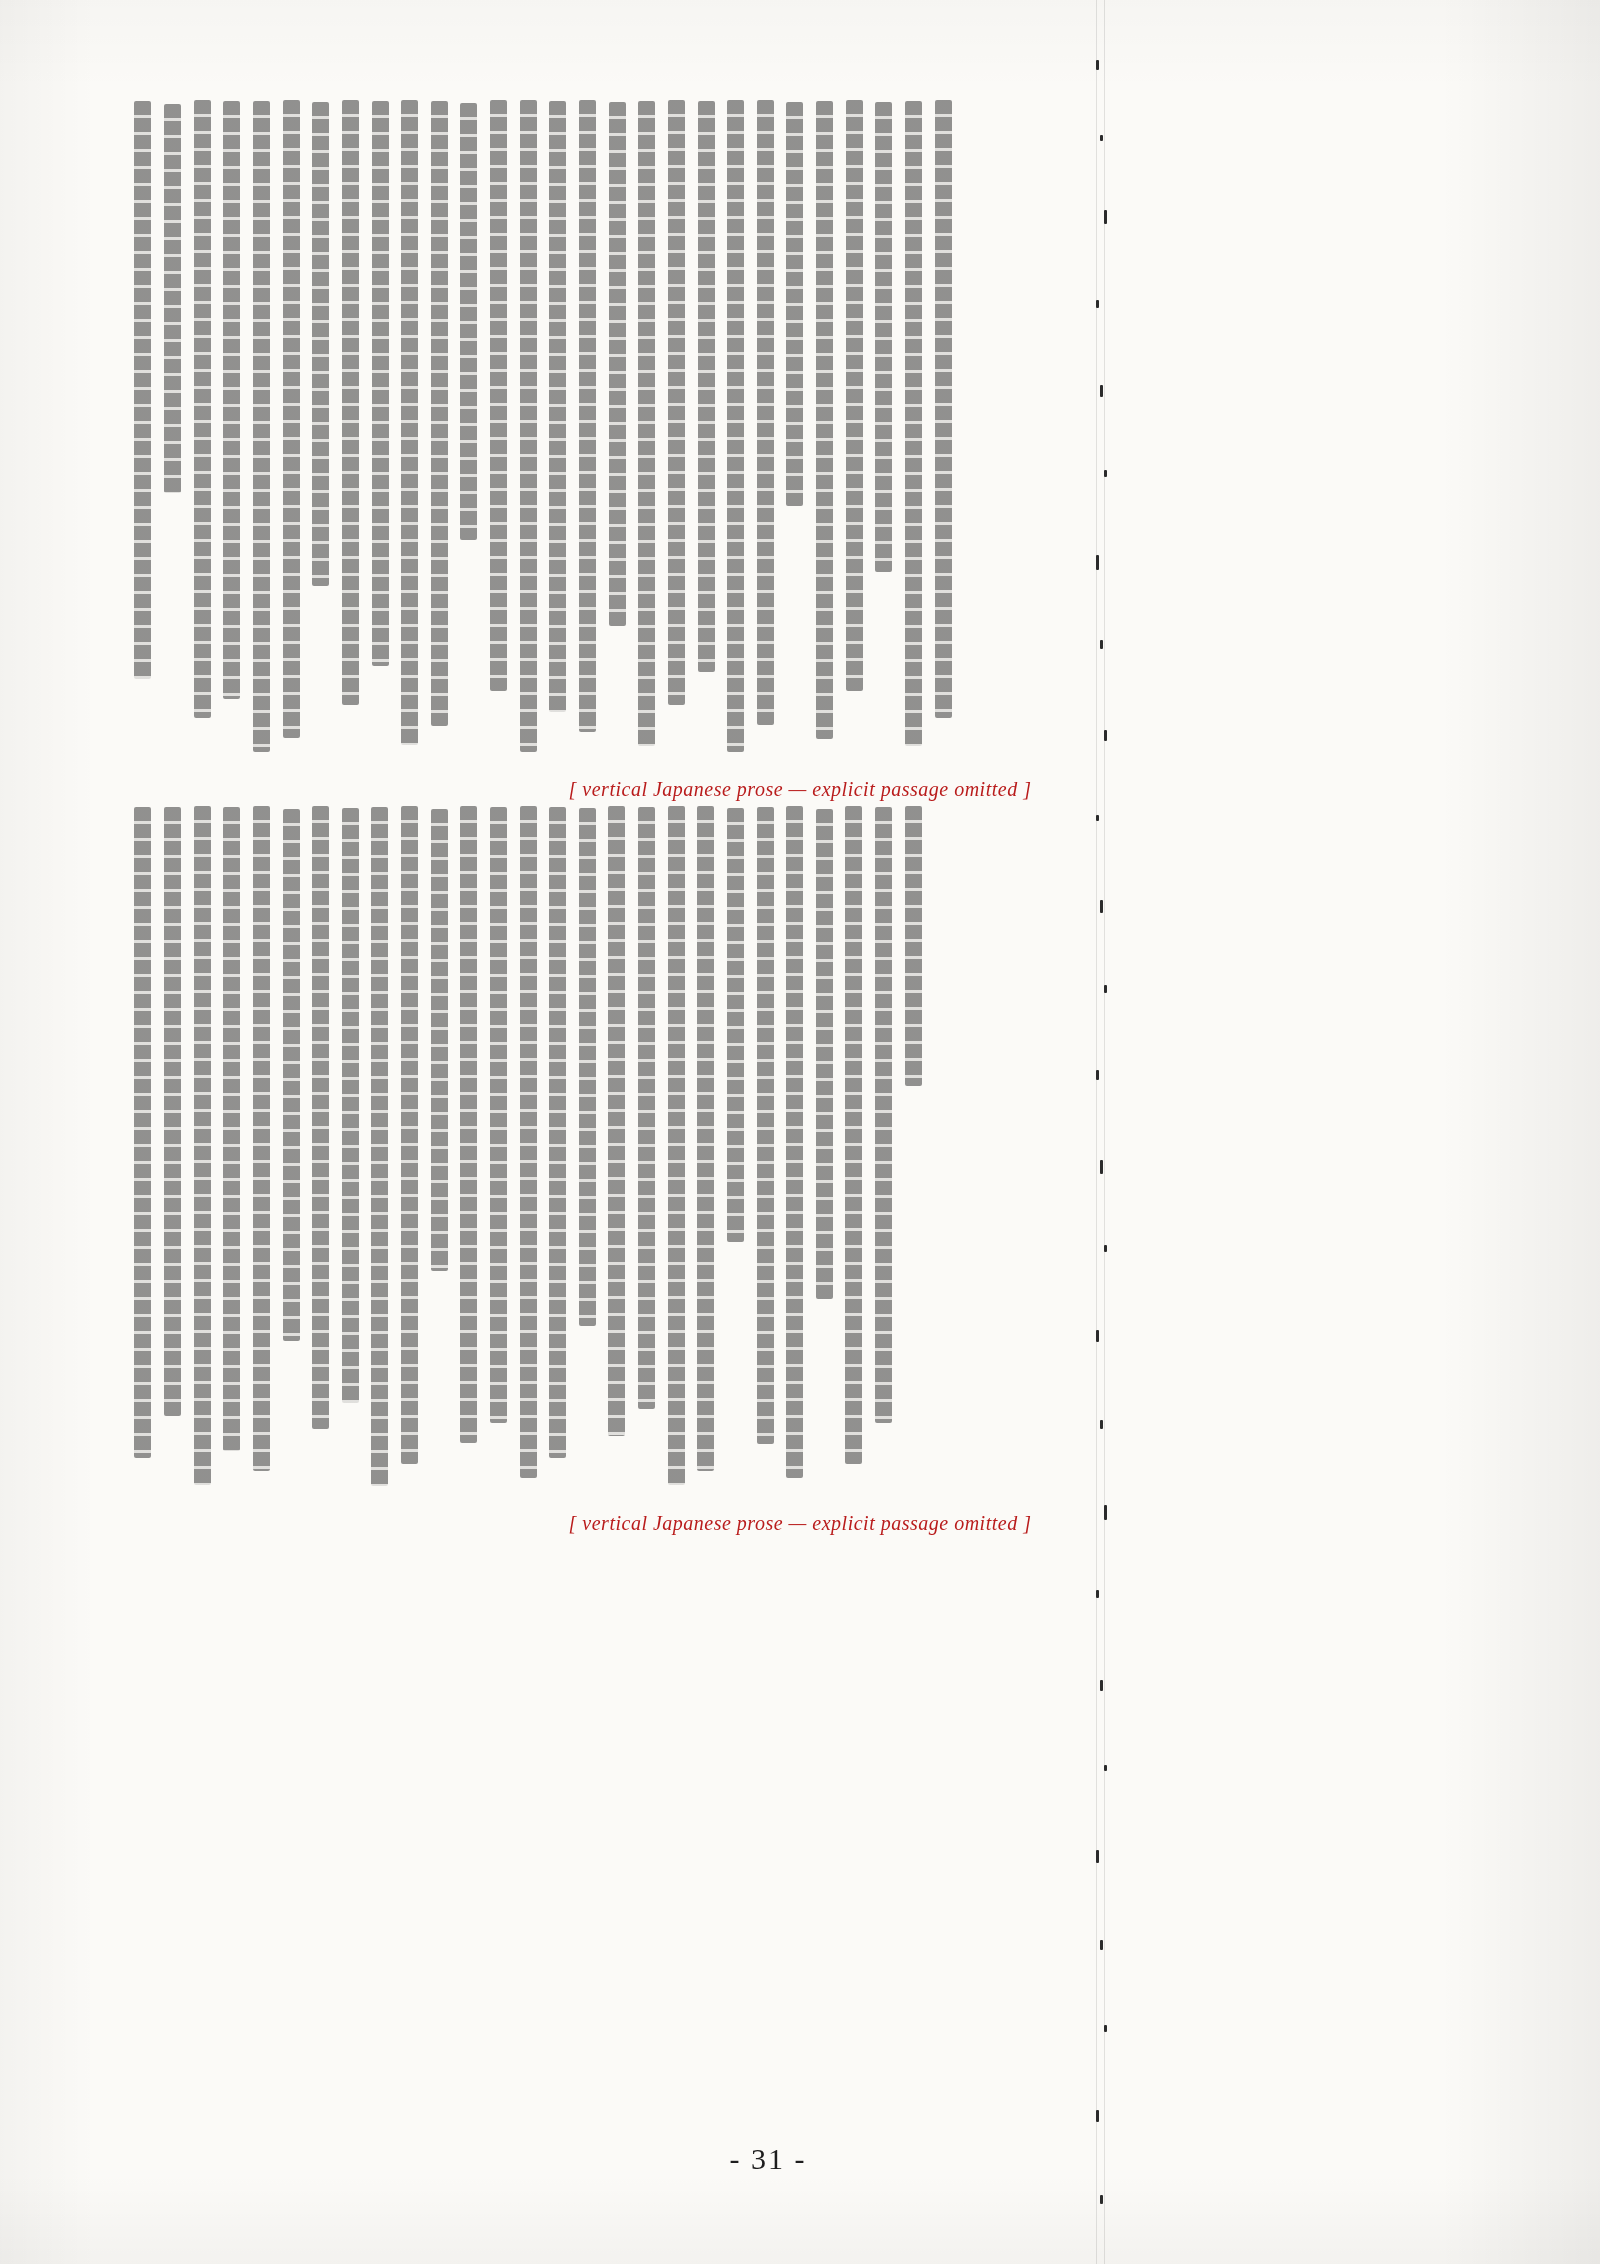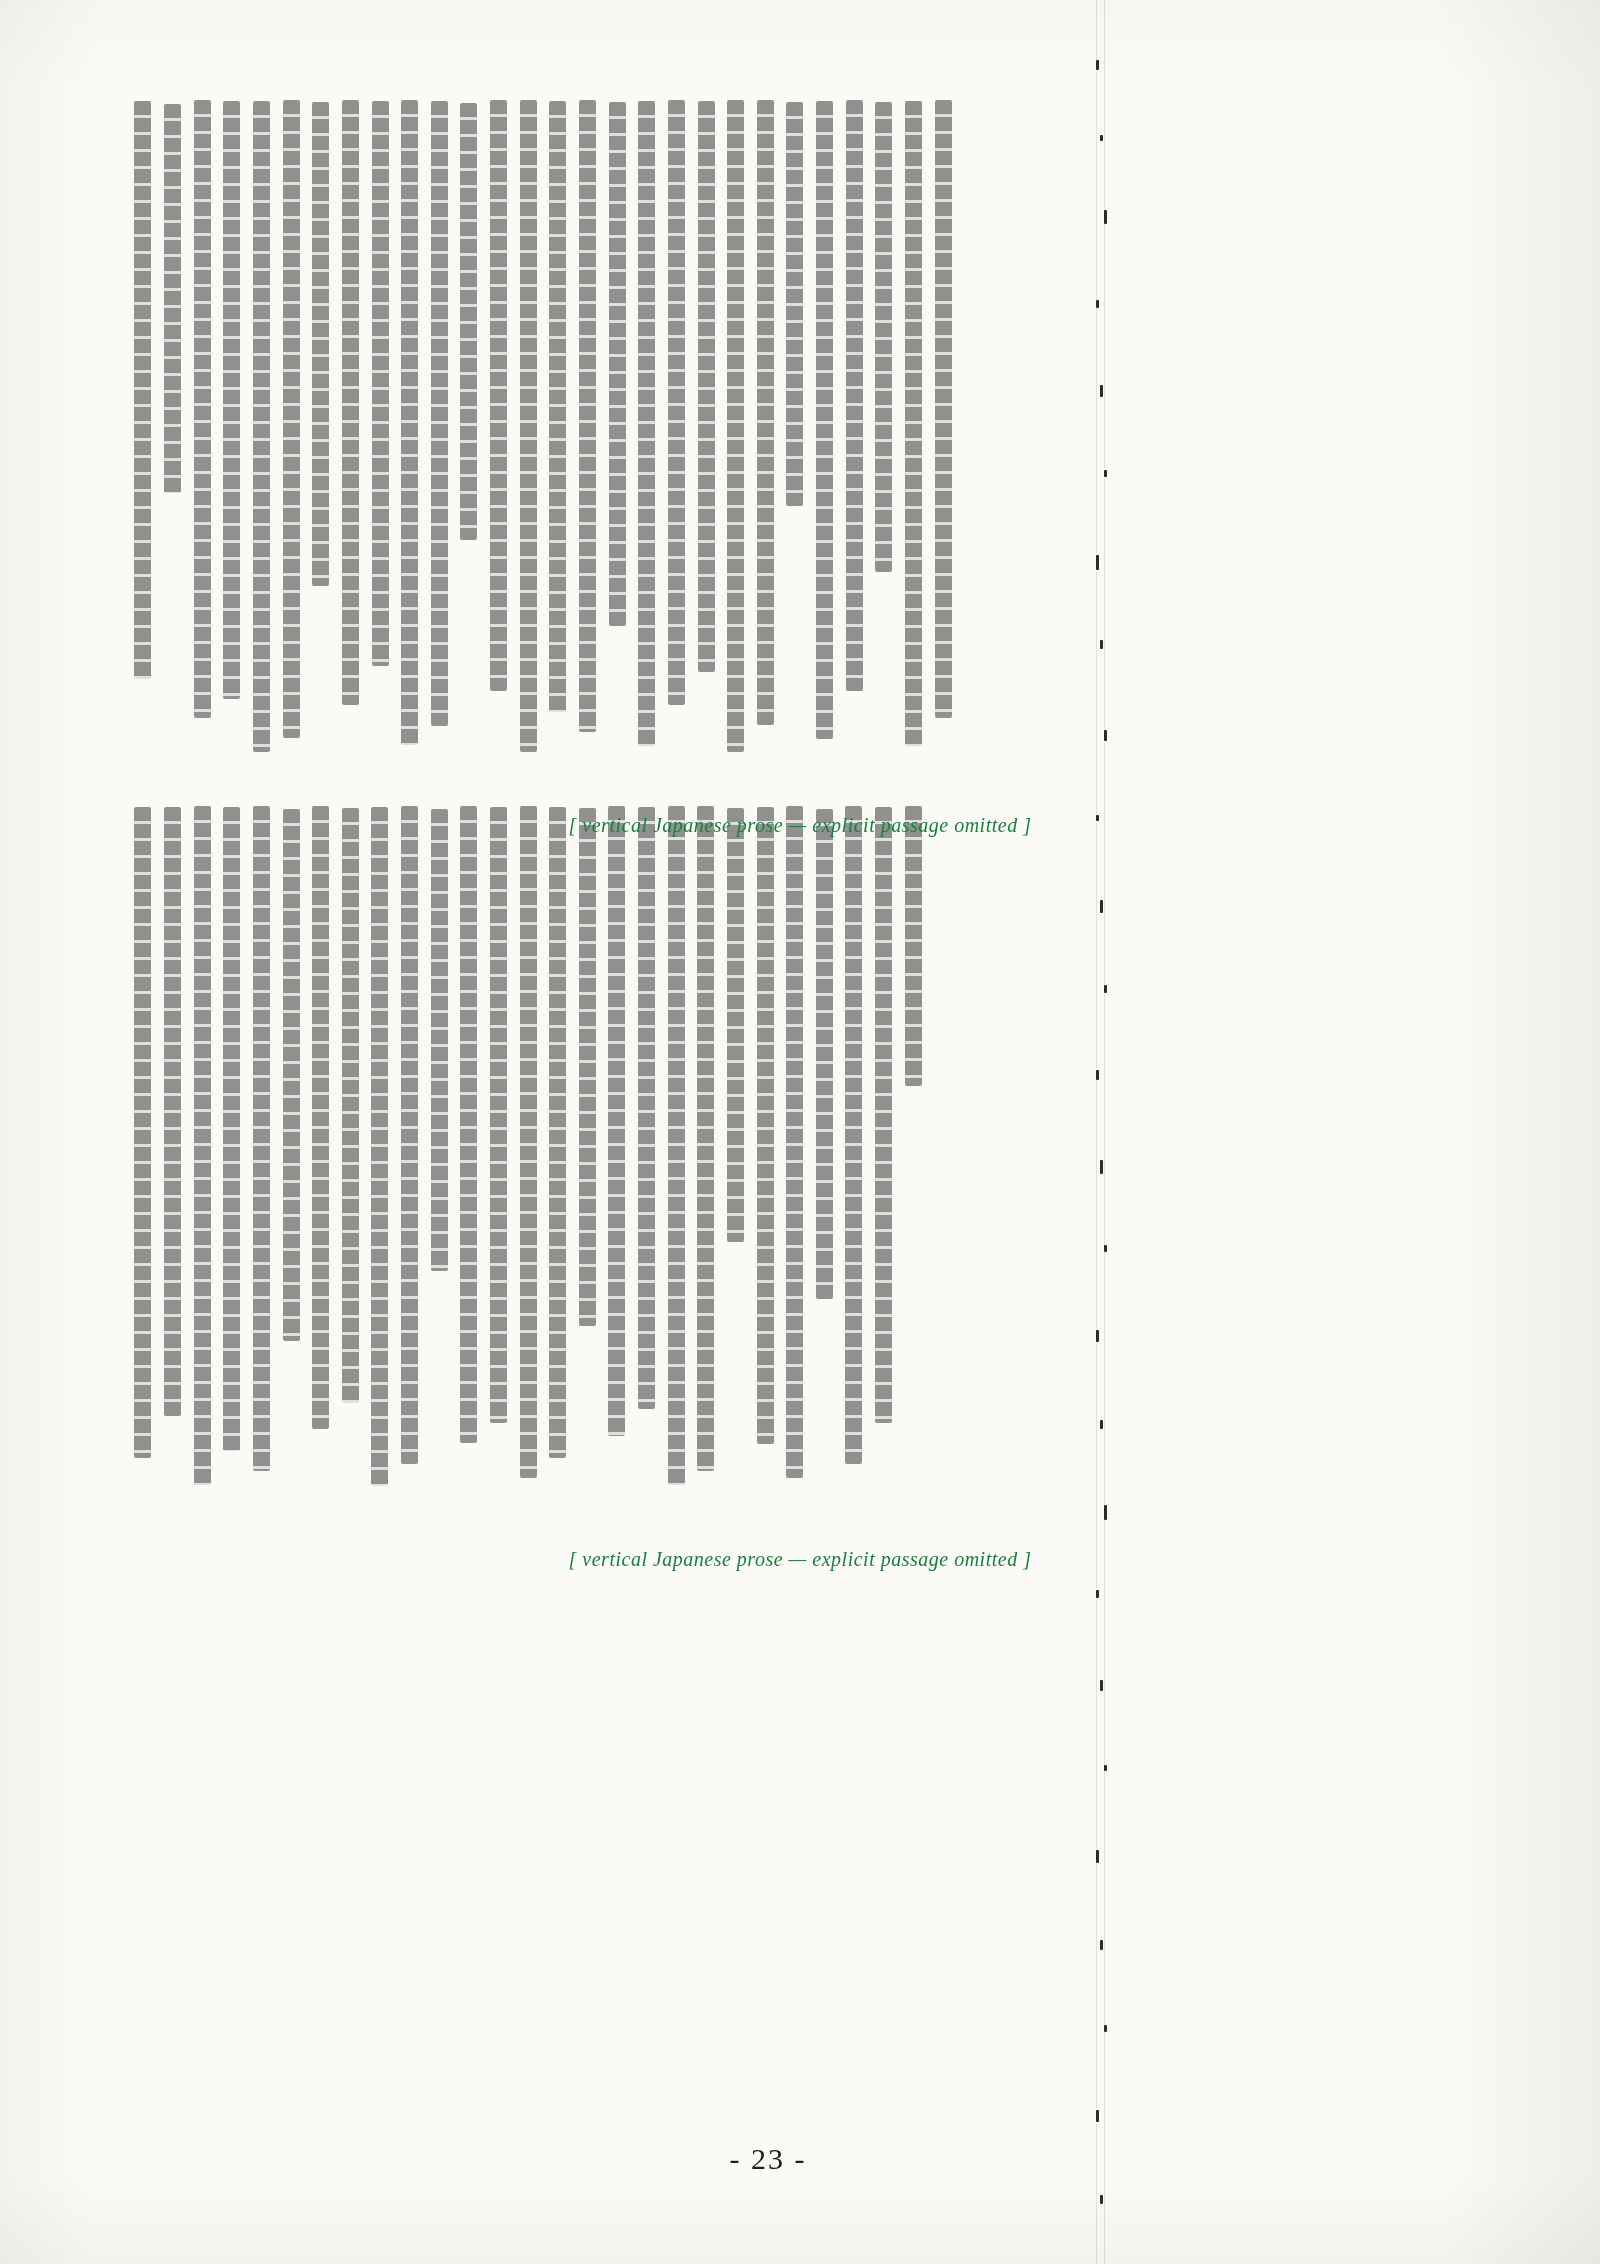--- a/index.html
+++ b/index.html
@@ -65,26 +65,25 @@
         #3a3a3a 0px, #3a3a3a 14px,
         rgba(58,58,58,0.25) 14px, rgba(58,58,58,0.25) 17px);
     border-radius: 2px;
     opacity: 0.55;
   }
 
   .omission-note {
     position: absolute;
     left: 50%;
     transform: translateX(-50%);
-    color: #15803d;
+    color: #b91c1c;
     font-size: 20px;
     font-style: italic;
     letter-spacing: 0.5px;
     white-space: nowrap;
-    margin-top: 36px;
   }
   .note-upper { top: 778px; }
   .note-lower { top: 1512px; }
 
   .page-number {
     position: absolute;
     top: 2142px;
     left: 688px;
     width: 160px;
     text-align: center;
@@ -296,15 +295,15 @@
         <div class="bar" style="margin-top: 5%; height: 87%;"></div>
       </div>
       <div class="t-col">
         <div class="bar" style="margin-top: 2%; height: 93%;"></div>
       </div>
     </div>
 
   <div class="omission-note note-upper">[ vertical Japanese prose — explicit passage omitted ]</div>
   <div class="omission-note note-lower">[ vertical Japanese prose — explicit passage omitted ]</div>
 
-  <div class="page-number">- 23 -</div>
+  <div class="page-number">- 31 -</div>
 
 </div>
 
 </body></html>

